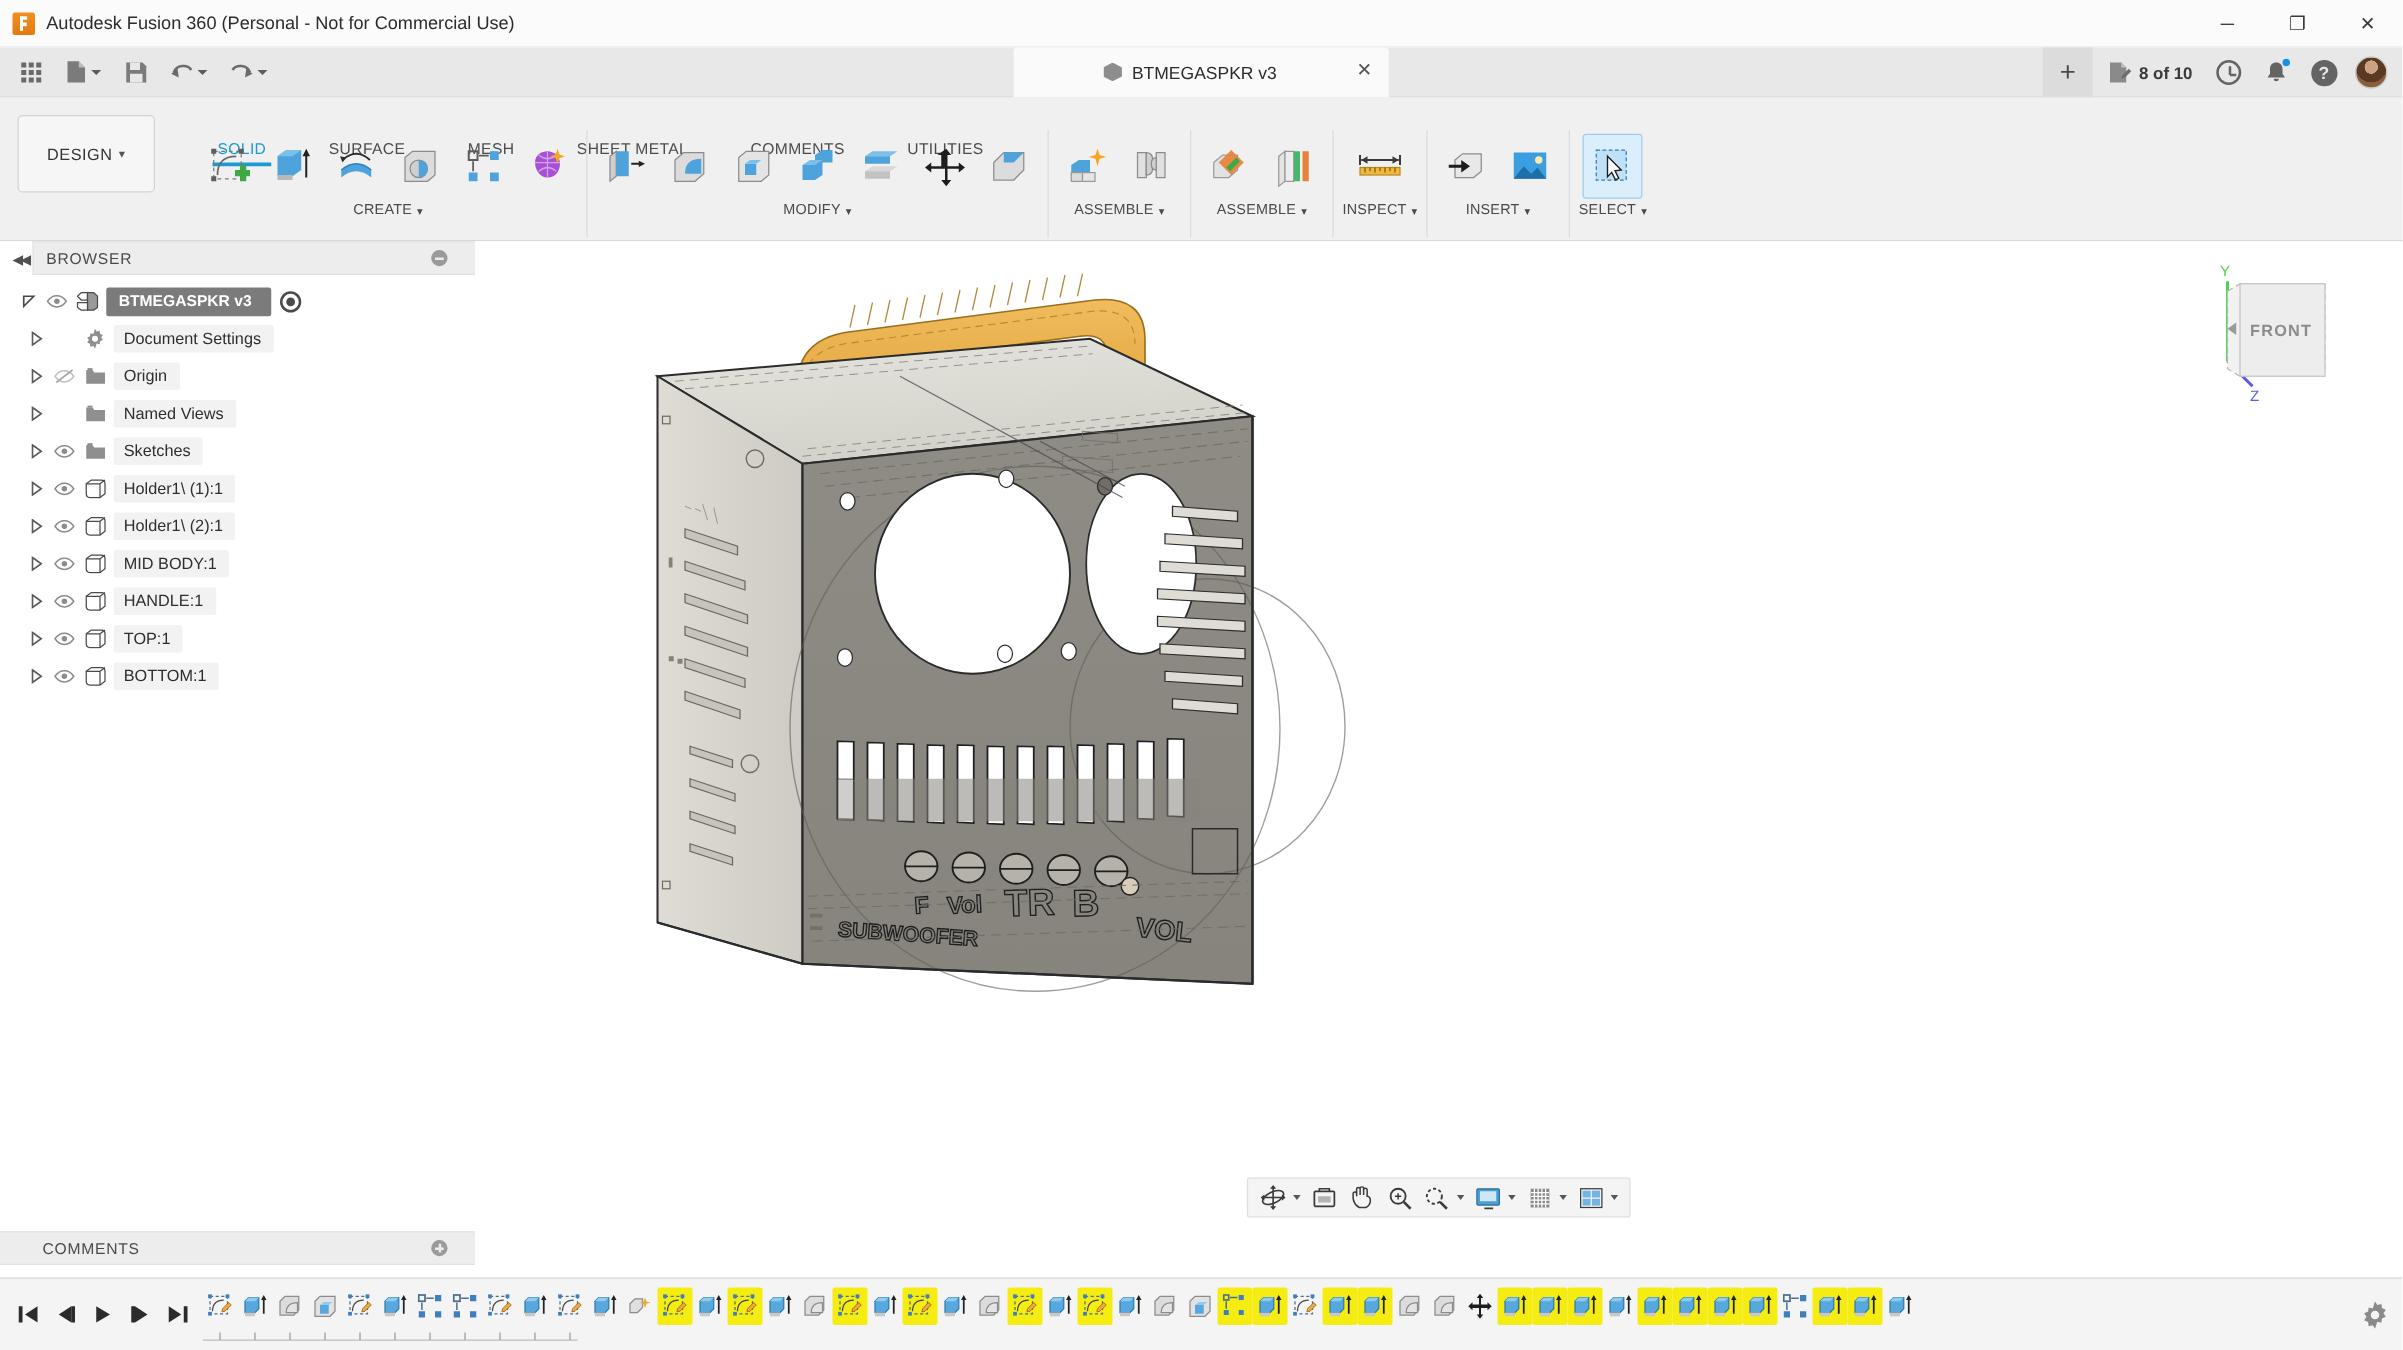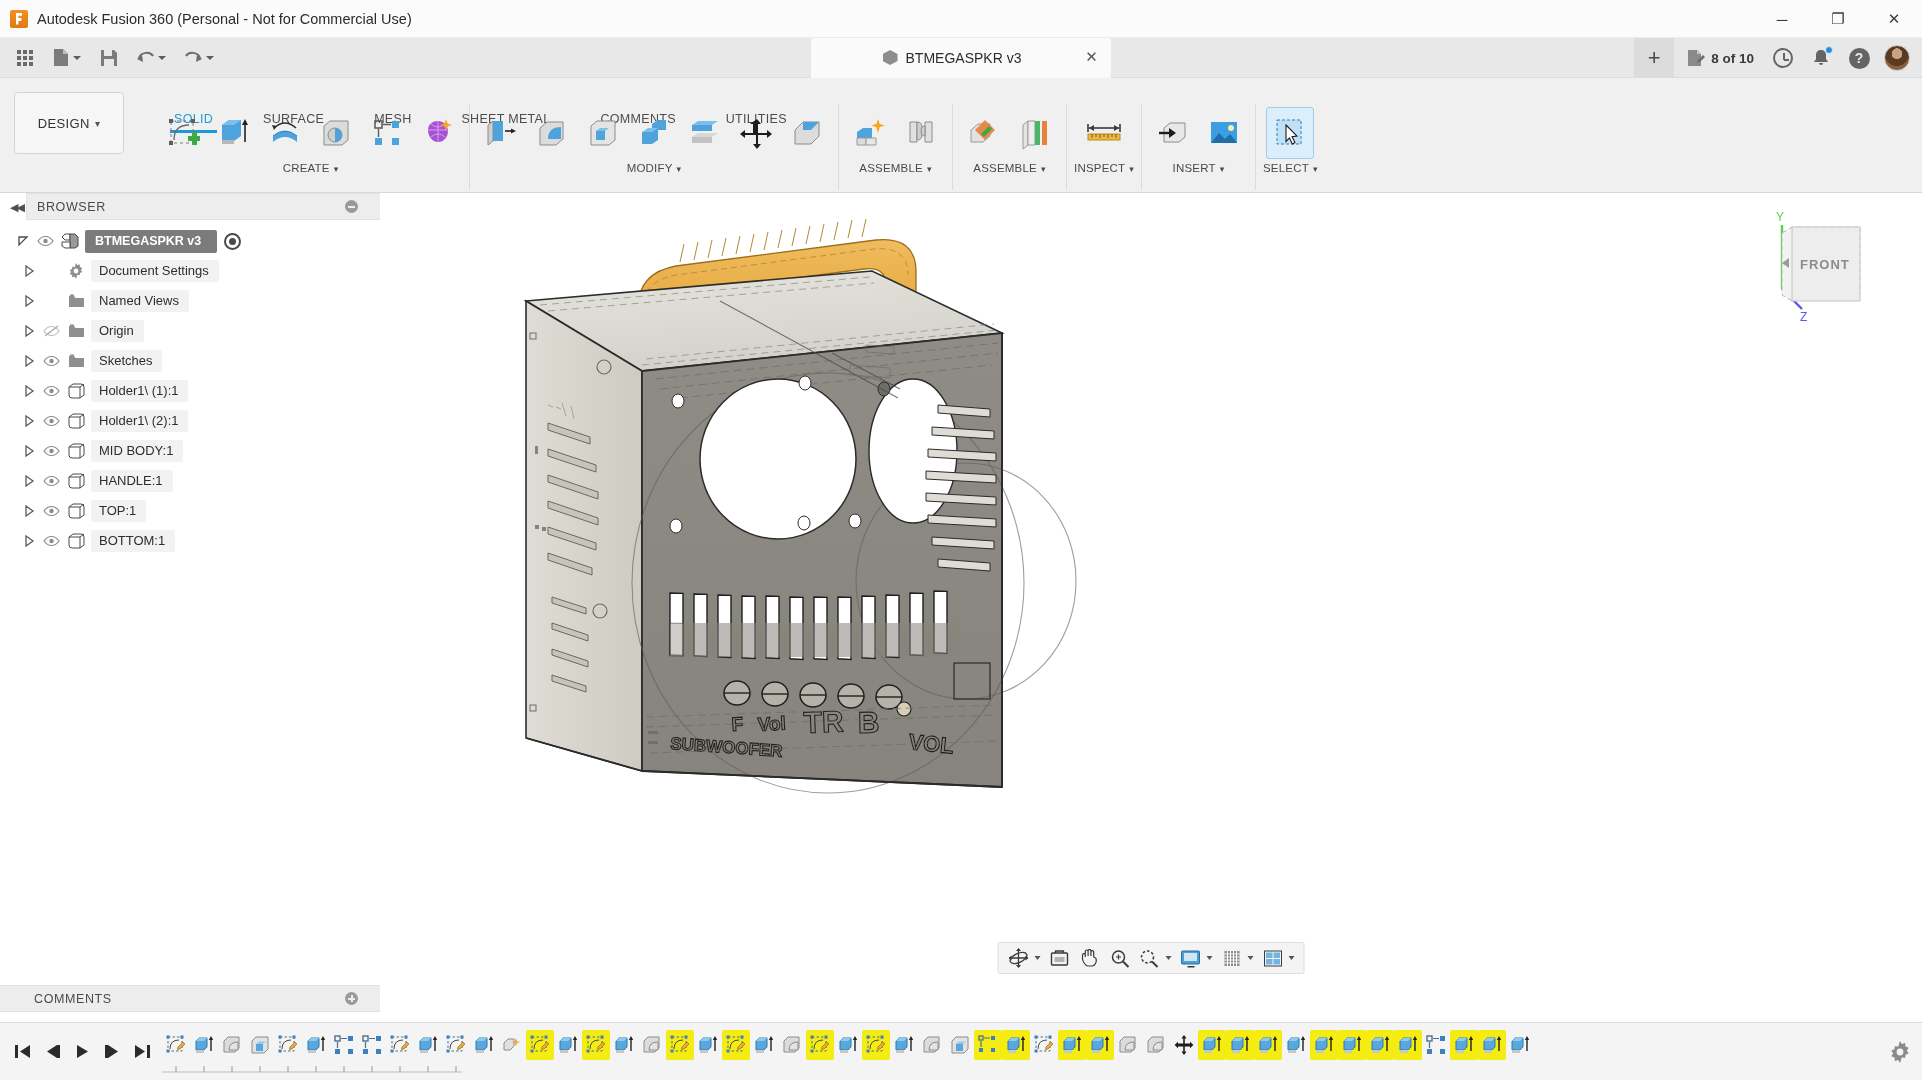--- a/index.html
+++ b/index.html
@@ -536,49 +536,49 @@
         </span>
         <span class="tlabel">Document Settings</span>
       </div>
 
       <div class="trow">
         <span class="arrow">
           <svg width="12" height="12" viewBox="0 0 12 12">
               <path d="M3 1l7 5-7 5z" fill="none" stroke="#5a5a5a" stroke-width="1.3"></path>
             </svg>
         </span>
+        <span class="eye">
+          <svg width="17" height="12" viewBox="0 0 17 12">
+              <path d="M1 6s3-4.5 7.5-4.5S16 6 16 6s-3 4.5-7.5 4.5S1 6 1 6z" fill="none" stroke="#c0c0c0" stroke-width="1.2"></path>
+              <path d="M2 11L15 1" stroke="#a8a8a8" stroke-width="1.3"></path>
+            </svg>
+        </span>
+        <span class="ticon">
+          <svg width="17" height="14" viewBox="0 0 17 14">
+              <path d="M1 2h5l1.4 2H16v9H1z" fill="#8f8f8f"></path>
+              <rect x="2" y="0.5" width="4" height="1.6" fill="#8f8f8f"></rect>
+            </svg>
+        </span>
+        <span class="tlabel">Origin</span>
+      </div>
+
+      <div class="trow">
+        <span class="arrow">
+          <svg width="12" height="12" viewBox="0 0 12 12">
+              <path d="M3 1l7 5-7 5z" fill="none" stroke="#5a5a5a" stroke-width="1.3"></path>
+            </svg>
+        </span>
         <span class="eye"></span>
         <span class="ticon">
           <svg width="17" height="14" viewBox="0 0 17 14">
               <path d="M1 2h5l1.4 2H16v9H1z" fill="#8f8f8f"></path>
               <rect x="2" y="0.5" width="4" height="1.6" fill="#8f8f8f"></rect>
             </svg>
         </span>
         <span class="tlabel">Named Views</span>
-      </div>
-
-      <div class="trow">
-        <span class="arrow">
-          <svg width="12" height="12" viewBox="0 0 12 12">
-              <path d="M3 1l7 5-7 5z" fill="none" stroke="#5a5a5a" stroke-width="1.3"></path>
-            </svg>
-        </span>
-        <span class="eye">
-          <svg width="17" height="12" viewBox="0 0 17 12">
-              <path d="M1 6s3-4.5 7.5-4.5S16 6 16 6s-3 4.5-7.5 4.5S1 6 1 6z" fill="none" stroke="#c0c0c0" stroke-width="1.2"></path>
-              <path d="M2 11L15 1" stroke="#a8a8a8" stroke-width="1.3"></path>
-            </svg>
-        </span>
-        <span class="ticon">
-          <svg width="17" height="14" viewBox="0 0 17 14">
-              <path d="M1 2h5l1.4 2H16v9H1z" fill="#8f8f8f"></path>
-              <rect x="2" y="0.5" width="4" height="1.6" fill="#8f8f8f"></rect>
-            </svg>
-        </span>
-        <span class="tlabel">Origin</span>
       </div>
 
       <div class="trow">
         <span class="arrow">
           <svg width="12" height="12" viewBox="0 0 12 12">
               <path d="M3 1l7 5-7 5z" fill="none" stroke="#5a5a5a" stroke-width="1.3"></path>
             </svg>
         </span>
         <span class="eye">
           <svg width="17" height="12" viewBox="0 0 17 12">

